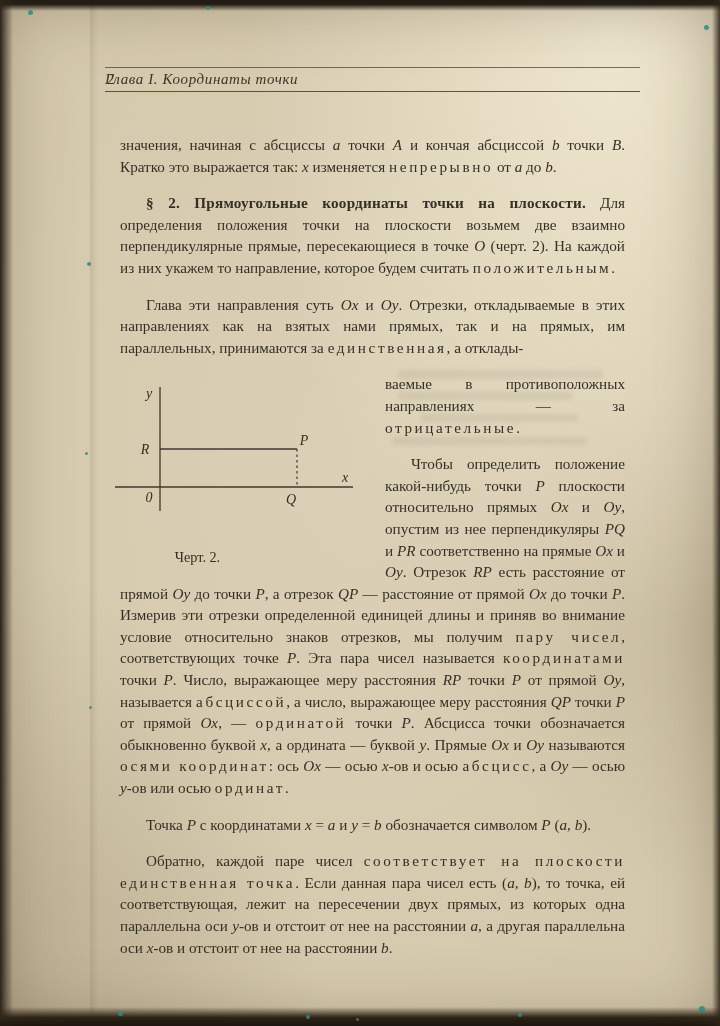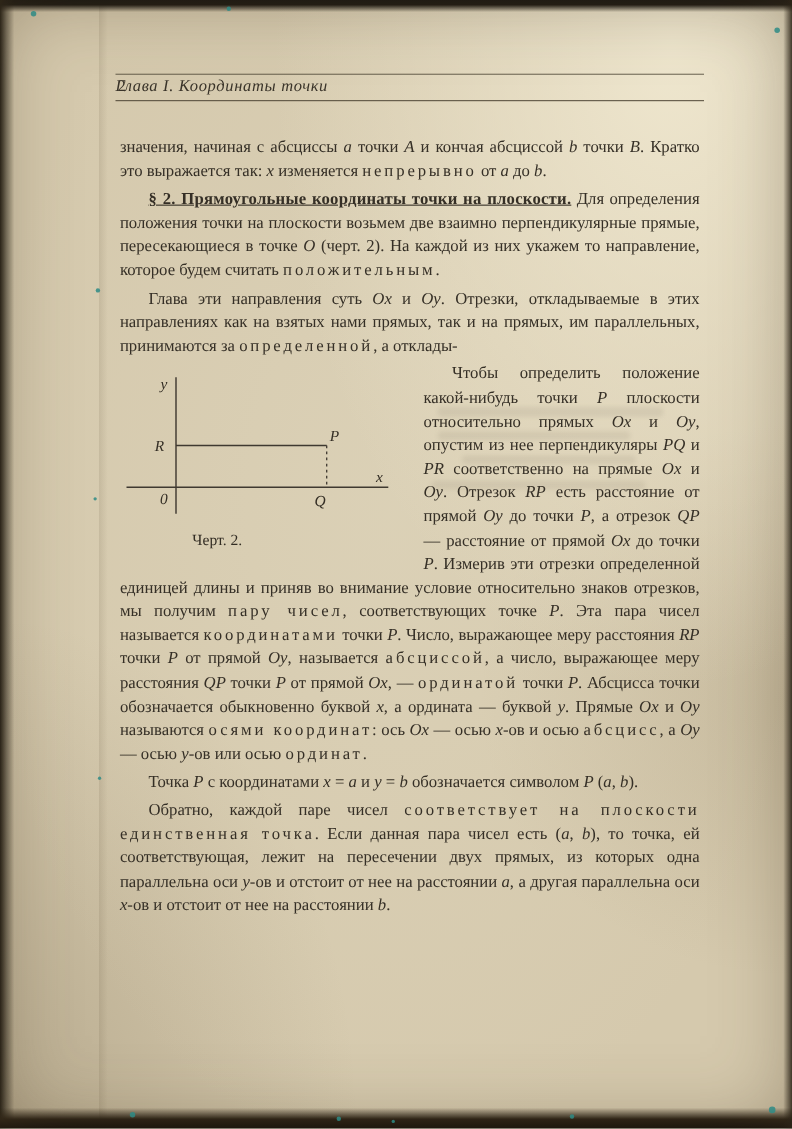--- a/index.html
+++ b/index.html
@@ -33,30 +33,30 @@
   .running-head { position:absolute; top:67px; left:105px; width:535px; z-index:2; }
   .rule { background:#4c4434; }
   .rule-top { height:1px; opacity:0.75; }
   .head-row { position:relative; height:23px; line-height:23px; }
   .pagenum { position:absolute; left:2px; top:0; font-size:14.5px; color:#3a342a; }
   .runtitle { display:block; font-style:italic; font-size:15px; letter-spacing:0.6px; color:#3a342a; }
   .rule-bottom { height:1.4px; opacity:0.9; }
 
   .content { position:absolute; top:119px; left:105px; width:535px; z-index:2;
     font-size:15.2px; line-height:21.6px; text-align:justify; }
-  p.para { margin:4px; padding:0; }
+  p.para { margin:15px; padding:0; }
   p.indent { text-indent:26px; }
   .seg-i { font-style:italic; }
-  .seg-b { font-weight:700; letter-spacing:0.2px;text-decoration:underline; }
+  .seg-b { font-weight:700; letter-spacing:0.2px; }
   .seg-sp { letter-spacing:2.6px; }
 
   .figure { float:left; width:268px; margin:8px 12px 2px 0; }
   .figure svg { display:block; }
   .figure svg text { font-family:"Liberation Serif","DejaVu Serif",serif; font-size:14px; font-style:italic; fill:#332d24; }
-  .fig-caption { font-size:14.2px; width:185px; text-align:center; margin-top:4px; color:#332d24; }
+  .fig-caption { font-size:14.2px; width:185px; text-align:center; margin-top:26px; color:#332d24; }
 </style>
 </head>
 <body>
 
 <div class="page">
 
   <div class="fold"></div>
 
   <div class="smudge" style="left:398px; top:370px; width:205px; height:9px;"></div>
   <div class="smudge" style="left:398px; top:392px; width:175px; height:8px;"></div>
@@ -69,21 +69,21 @@
       <span class="pagenum">2</span>
       <span class="runtitle">Глава I. Координаты точки</span>
     </div>
     <div class="rule rule-bottom"></div>
   </header>
 
   <div class="content">
     <div id="paras-top">
         <p class="para"><span>значения, начиная с абсциссы </span><span class="seg-i">a</span><span> точки </span><span class="seg-i">A</span><span> и кончая абсциссой </span><span class="seg-i">b</span><span> точки </span><span class="seg-i">B</span><span>. Кратко это выражается так: </span><span class="seg-i">x</span><span> изменяется </span><span class="seg-sp">непрерывно</span><span> от </span><span class="seg-i">a</span><span> до </span><span class="seg-i">b</span><span>.</span></p>
         <p class="para indent"><span class="seg-b">§ 2. Прямоугольные координаты точки на плоскости.</span><span> Для определения положения точки на плоскости возьмем две взаимно перпендикулярные прямые, пересекающиеся в точке </span><span class="seg-i">O</span><span> (черт. 2). На каждой из них укажем то направление, которое будем считать </span><span class="seg-sp">положительным</span><span>.</span></p>
-        <p class="para indent"><span>Глава эти направления суть </span><span class="seg-i">Ox</span><span> и </span><span class="seg-i">Oy</span><span>. Отрезки, откладываемые в этих направлениях как на взятых нами прямых, так и на прямых, им параллельных, принимаются за </span><span class="seg-sp">определенной</span><span>, а отклады-</span></p>
+        <p class="para indent"><span>Глава эти направления суть </span><span class="seg-i">Ox</span><span> и </span><span class="seg-i">Oy</span><span>. Отрезки, откладываемые в этих направлениях как на взятых нами прямых, так и на прямых, им параллельных, принимаются за </span><span class="seg-sp">единственная</span><span>, а отклады-</span></p>
       </div>
 
     <div class="figure">
       <svg width="258" height="140" viewBox="0 0 258 140">
 
         <line x1="55" y1="6" x2="55" y2="130" stroke="#3f3930" stroke-width="1.3"></line>
 
         <line x1="10" y1="106" x2="248" y2="106" stroke="#3f3930" stroke-width="1.3"></line>
 
         <line x1="55" y1="68" x2="192" y2="68" stroke="#3f3930" stroke-width="1.5"></line>
@@ -93,20 +93,21 @@
         <text x="240" y="101" text-anchor="middle">x</text>
         <text x="40" y="73" text-anchor="middle">R</text>
         <text x="199" y="64" text-anchor="middle">P</text>
         <text x="44" y="121" text-anchor="middle">0</text>
         <text x="186" y="123" text-anchor="middle">Q</text>
       </svg>
       <div class="fig-caption">Черт. 2.</div>
     </div>
 
     <div id="paras-main">
+        <p class="para"><span>ваемые в противоположных направлениях — за </span><span class="seg-sp">отрицательные</span><span>.</span></p>
         <p class="para indent"><span>Чтобы определить положение какой-нибудь точки </span><span class="seg-i">P</span><span> плоскости относительно прямых </span><span class="seg-i">Ox</span><span> и </span><span class="seg-i">Oy</span><span>, опустим из нее перпендикуляры </span><span class="seg-i">PQ</span><span> и </span><span class="seg-i">PR</span><span> соответственно на прямые </span><span class="seg-i">Ox</span><span> и </span><span class="seg-i">Oy</span><span>. Отрезок </span><span class="seg-i">RP</span><span> есть расстояние от прямой </span><span class="seg-i">Oy</span><span> до точки </span><span class="seg-i">P</span><span>, а отрезок </span><span class="seg-i">QP</span><span> — расстояние от прямой </span><span class="seg-i">Ox</span><span> до точки </span><span class="seg-i">P</span><span>. Измерив эти отрезки определенной единицей длины и приняв во внимание условие относительно знаков отрезков, мы получим </span><span class="seg-sp">пару чисел</span><span>, соответствующих точке </span><span class="seg-i">P</span><span>. Эта пара чисел называется </span><span class="seg-sp">координатами</span><span> точки </span><span class="seg-i">P</span><span>. Число, выражающее меру расстояния </span><span class="seg-i">RP</span><span> точки </span><span class="seg-i">P</span><span> от прямой </span><span class="seg-i">Oy</span><span>, называется </span><span class="seg-sp">абсциссой</span><span>, а число, выражающее меру расстояния </span><span class="seg-i">QP</span><span> точки </span><span class="seg-i">P</span><span> от прямой </span><span class="seg-i">Ox</span><span>, — </span><span class="seg-sp">ординатой</span><span> точки </span><span class="seg-i">P</span><span>. Абсцисса точки обозначается обыкновенно буквой </span><span class="seg-i">x</span><span>, а ордината — буквой </span><span class="seg-i">y</span><span>. Прямые </span><span class="seg-i">Ox</span><span> и </span><span class="seg-i">Oy</span><span> называются </span><span class="seg-sp">осями координат</span><span>: ось </span><span class="seg-i">Ox</span><span> — осью </span><span class="seg-i">x</span><span>-ов и осью </span><span class="seg-sp">абсцисс</span><span>, а </span><span class="seg-i">Oy</span><span> — осью </span><span class="seg-i">y</span><span>-ов или осью </span><span class="seg-sp">ординат</span><span>.</span></p>
         <p class="para indent"><span>Точка </span><span class="seg-i">P</span><span> с координатами </span><span class="seg-i">x</span><span> = </span><span class="seg-i">a</span><span> и </span><span class="seg-i">y</span><span> = </span><span class="seg-i">b</span><span> обозначается символом </span><span class="seg-i">P</span><span> (</span><span class="seg-i">a</span><span>, </span><span class="seg-i">b</span><span>).</span></p>
         <p class="para indent"><span>Обратно, каждой паре чисел </span><span class="seg-sp">соответствует на плоскости единственная точка</span><span>. Если данная пара чисел есть (</span><span class="seg-i">a</span><span>, </span><span class="seg-i">b</span><span>), то точка, ей соответствующая, лежит на пересечении двух прямых, из которых одна параллельна оси </span><span class="seg-i">y</span><span>-ов и отстоит от нее на расстоянии </span><span class="seg-i">a</span><span>, а другая параллельна оси </span><span class="seg-i">x</span><span>-ов и отстоит от нее на расстоянии </span><span class="seg-i">b</span><span>.</span></p>
       </div>
   </div>
 
   <div class="edge-top"></div>
   <div class="edge-left"></div>
   <div class="edge-bottom"></div>
   <div class="edge-right"></div>

